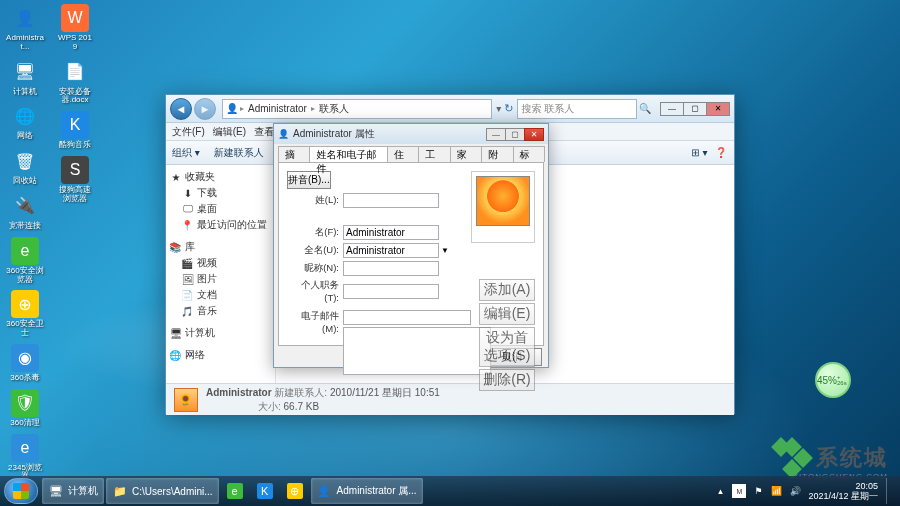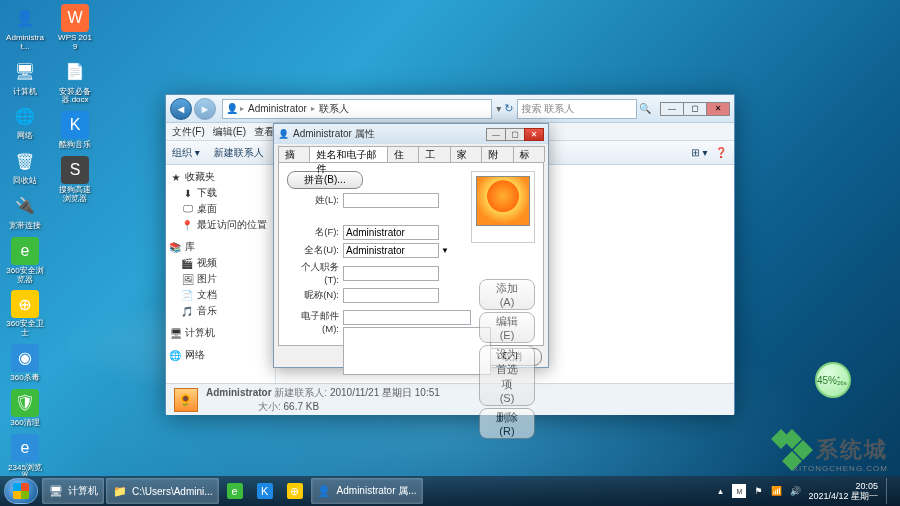--- a/index.html
+++ b/index.html
@@ -42,43 +42,43 @@
 .props-title-ico { width: 12px; height: 12px; margin-right: 3px; display: inline-flex; align-items: center; justify-content: center; font-size: 9px; }
 .props-title-txt { flex: 1; }
 .props-wbtn { width: 20px; height: 13px; font-size: 8px; border: 1px solid #888; margin-left: -1px; display: flex; align-items: center; justify-content: center; background: #e8e8e8; }
 .props-wbtn.close { background: linear-gradient(#e85545, #c83020); color: #fff; border-color: #a82818; }
 .props-tabs { display: flex; height: 18px; background: #f0f0f0; padding: 2px 4px 0; font-size: 10px; }
 .props-tab { padding: 1px 6px; border: 1px solid #b0b0b0; background: #f0f0f0; margin-right: -1px; border-bottom: none; position: relative; }
 .props-tab.active { background: #fff; z-index: 2; }
 .props-content { background: #fff; margin: 0 4px; border: 1px solid #b0b0b0; height: 184px; padding: 8px; position: relative; font-size: 10px; }
 .props-picbox { position: absolute; right: 8px; top: 8px; width: 64px; height: 72px; border: 1px solid #ccc; padding: 4px; background: #fff; }
 .props-pic { width: 100%; height: 50px; background: radial-gradient(circle at 50% 40%, #ffb030 0%, #ff7010 40%, #ffd050 42%, #ff9020 70%); border: 1px solid #888; }
-.props-btn { padding: 1px 16px; border: 1px solid #888; background: linear-gradient(#fdfdfd, #e4e4e4); font-size: 10px; border-radius: 8px; }
+.props-btn { padding: 1px 0; border: 1px solid #888; background: linear-gradient(#fdfdfd, #e4e4e4); font-size: 10px; border-radius: 0; }
 .props-row { display: flex; align-items: center; margin-bottom: 3px; }
 .props-lbl { width: 52px; text-align: right; margin-right: 4px; color: #333; font-size: 9.5px; }
 .props-inp { width: 96px; height: 15px; border: 1px solid #abadb3; padding: 0 2px; font-size: 10px; }
 .props-inp.wide { width: 128px; }
 .props-inp.combo { width: 96px; }
 .props-textarea { width: 148px; height: 48px; border: 1px solid #abadb3; font-size: 10px; resize: none; }
 .props-sidebtn-col { position: absolute; right: 8px; top: 116px; display: flex; flex-direction: column; gap: 2px; }
-.props-sidebtn-col .props-btn { width: 56px; font-size: 11px; text-align: center; opacity: 0.6; }
+.props-sidebtn-col .props-btn { width: 56px; font-size: 14px; text-align: center; opacity: 0.6; }
 .props-footer { height: 22px; display: flex; align-items: center; justify-content: flex-end; padding: 0 6px; gap: 4px; }
 .props-footer .props-btn { width: 60px; text-align: center; }
 
 .taskbar { position: absolute; bottom: 0; left: 0; right: 0; height: 30px; background: linear-gradient(rgba(30,50,70,0.7), rgba(10,25,40,0.85)); backdrop-filter: blur(4px); display: flex; align-items: center; padding: 0 4px; }
 .start-orb { width: 34px; height: 26px; border-radius: 13px; background: radial-gradient(circle at 40% 35%, #7ec4ff, #0a4f8f); border: 1px solid rgba(255,255,255,0.3); display: flex; align-items: center; justify-content: center; margin-right: 4px; position: relative; }
 .start-orb::before { content:''; width:16px; height:16px; background: conic-gradient(#f25022 0 90deg, #7fba00 90deg 180deg, #ffb900 180deg 270deg, #00a4ef 270deg); border-radius:2px; }
 .tb-item { height: 26px; padding: 0 6px; display: flex; align-items: center; gap: 4px; border-radius: 2px; font-size: 10px; color: #fff; }
 .tb-item.active { background: rgba(180,210,240,0.3); box-shadow: inset 0 0 3px rgba(255,255,255,0.4); }
 .tb-ico { width: 16px; height: 16px; display: flex; align-items: center; justify-content: center; border-radius: 2px; font-size: 11px; }
 .tray { margin-left: auto; display: flex; align-items: center; gap: 5px; font-size: 9px; color: #fff; padding-right: 2px; }
 .tray-ico { width: 14px; height: 14px; display: inline-flex; align-items: center; justify-content: center; }
 .clock { text-align: right; line-height: 1.15; font-size: 9px; }
 
-.watermark { position: absolute; right: 12px; bottom: 38px; display: flex; align-items: center; gap: 6px; opacity: 0.85; }
+.watermark { position: absolute; right: 12px; bottom: 30px; display: flex; align-items: center; gap: 6px; opacity: 0.85; }
 .wm-logo { width: 36px; height: 36px; position: relative; }
 .wm-d { position: absolute; width: 14px; height: 14px; background: #4fbf4f; transform: rotate(45deg); }
 .wm-txt { font-size: 22px; color: #5a5a5a; font-weight: bold; letter-spacing: 2px; }
 .wm-sub { font-size: 8px; color: #888; letter-spacing: 1px; position: absolute; bottom: -8px; right: 0; }
 
 .badge { position: absolute; right: 49px; top: 362px; width: 36px; height: 36px; border-radius: 50%; background: radial-gradient(circle at 35% 30%, #e0ffe0, #a0e8a0); border: 2px solid #80d080; display: flex; flex-direction: row; align-items: center; justify-content: center; font-size: 10px; color: #2a7a2a; }
 </style>
 </head>
 <body>
 
@@ -293,25 +293,25 @@
     <div class="props-row">
         <span class="props-lbl">名(F):</span>
         <input class="props-inp" value="Administrator" style="">
       </div>
     <div class="props-row">
         <span class="props-lbl">全名(U):</span>
         <input class="props-inp combo" value="Administrator" style="">
         <span style="font-size:8px;margin-left:2px">▼</span>
       </div>
     <div class="props-row">
+        <span class="props-lbl">昵称(N):</span>
+        <input class="props-inp" value="" style="">
+      </div>
+    <div class="props-row">
         <span class="props-lbl">个人职务(T):</span>
-        <input class="props-inp" value="" style="">
-      </div>
-    <div class="props-row">
-        <span class="props-lbl">昵称(N):</span>
         <input class="props-inp" value="" style="">
       </div>
     <div style="height:4px"></div>
     <div class="props-row" style="align-items:flex-start">
         <span class="props-lbl">电子邮件(M):</span>
       <div style="display:flex;flex-direction:column;gap:2px">
         <input class="props-inp wide" value="" style="">
         <textarea class="props-textarea" style=""></textarea>
       </div>
     </div>

